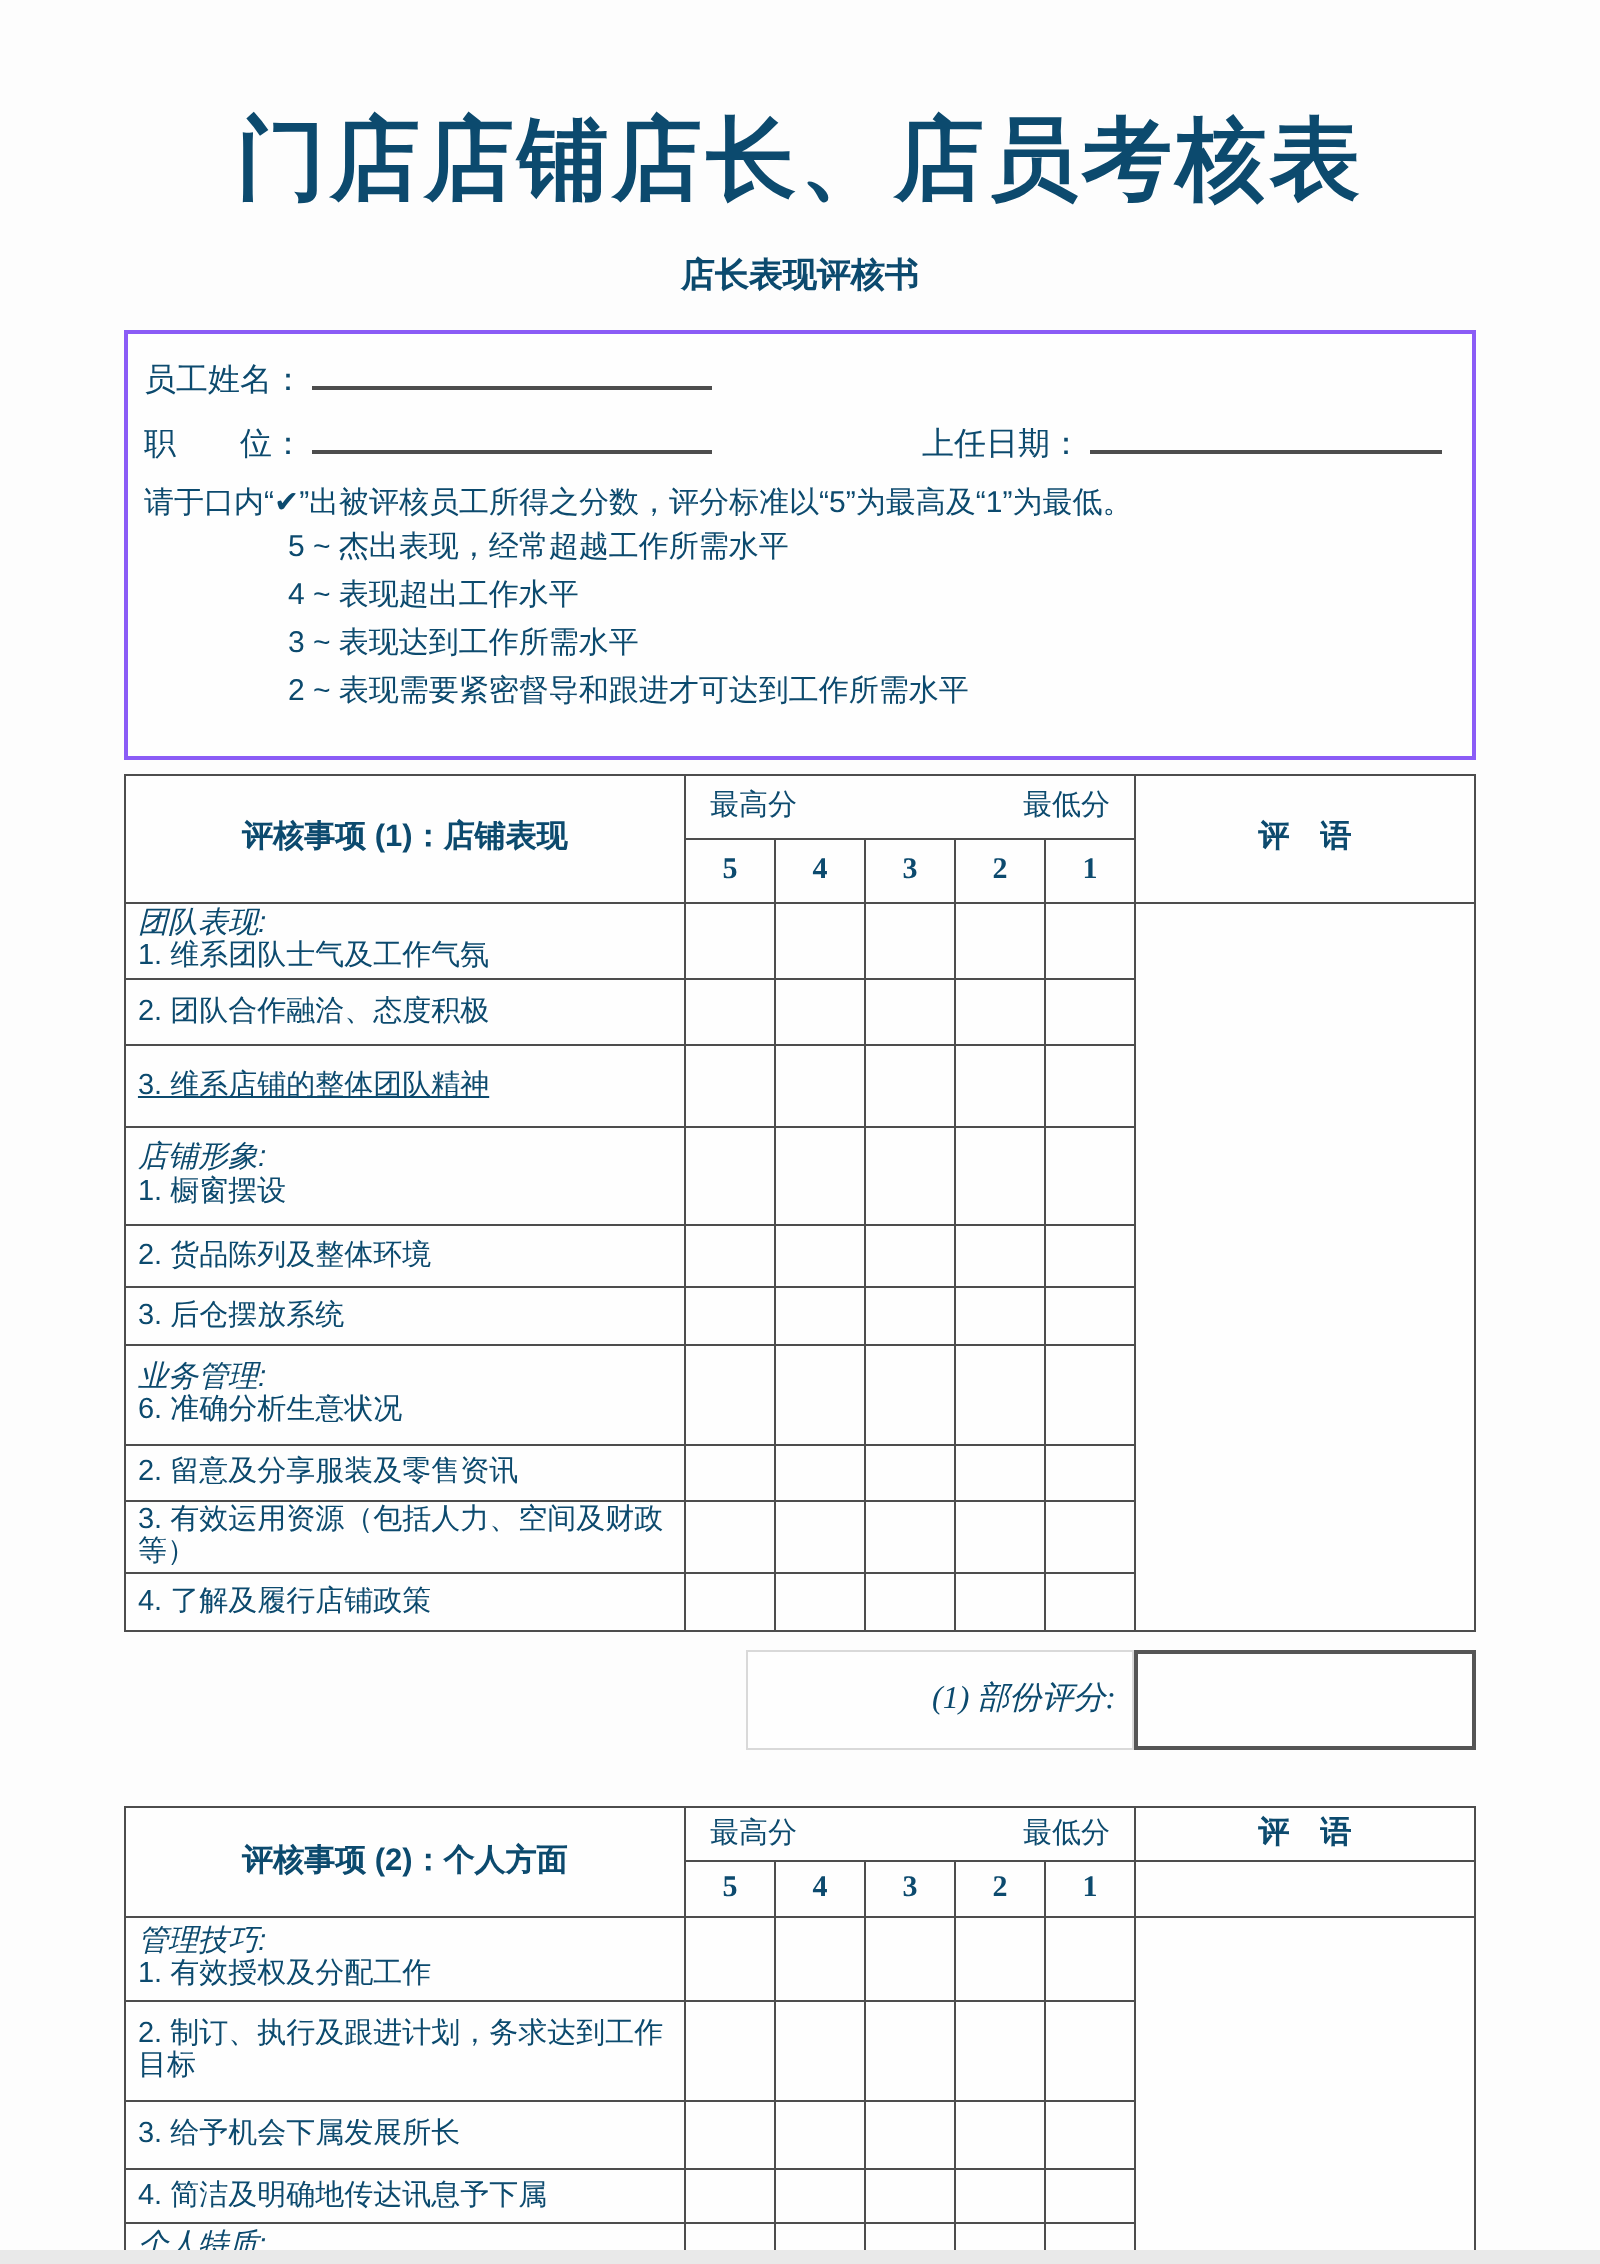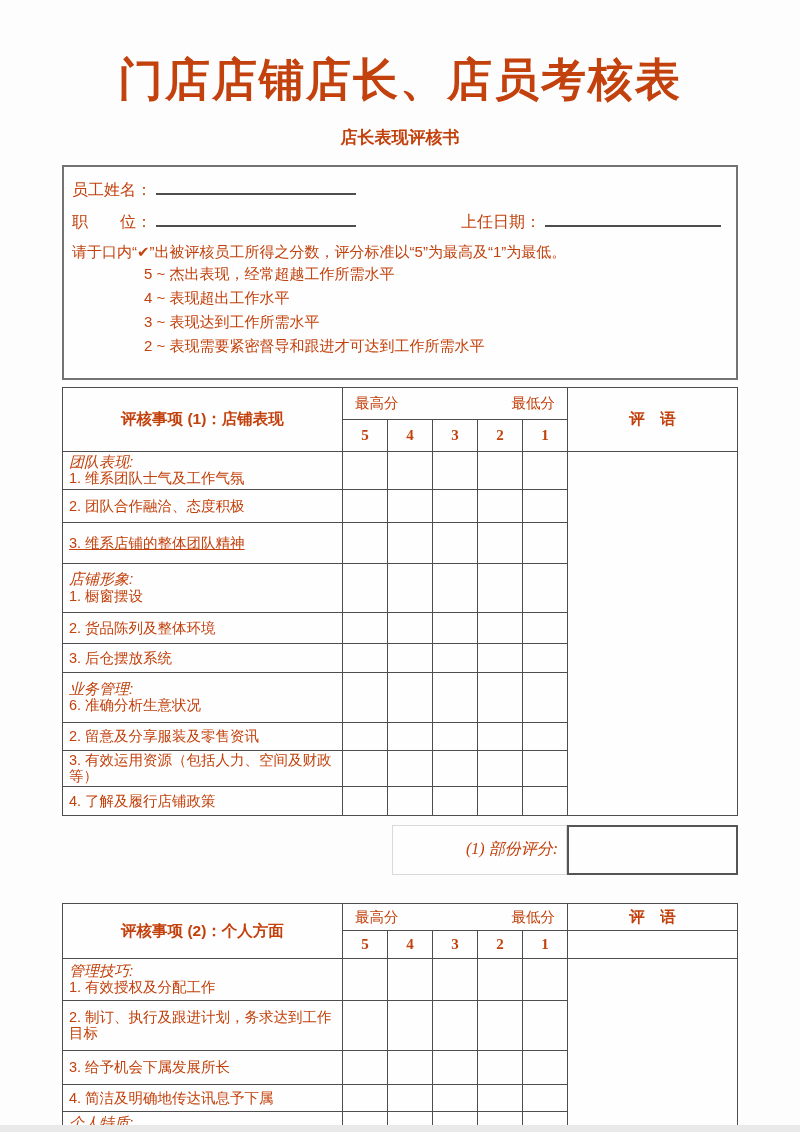--- a/index.html
+++ b/index.html
@@ -1,26 +1,26 @@
 <!DOCTYPE html>
 <html><head>
 <meta charset="utf-8">
 <style>
   html,body{margin:0;padding:0;background:#f4f4f4;}
   .page{
     position:relative;width:800px;height:1132px;margin:0 auto;
-    background:#fdfdfd;overflow:hidden;color:#c2410c;
+    background:#fdfdfd;overflow:hidden;color:#0c4a6e;
     font-family:"Liberation Sans","DejaVu Sans",sans-serif;
   }
   
   .doc-title{margin:54px 0 0;text-align:center;font-size:45px;font-weight:bold;letter-spacing:2px;line-height:1.15;}
   .doc-subtitle{margin-top:20px;text-align:center;font-size:17px;font-weight:bold;}
   
   .info-box{width:676px;height:215px;box-sizing:border-box;margin:16px auto 0;
-    border:2px solid #737373;padding:10px 10px 0 8px;background:#fefefe;}
+    border:2px solid #8b5cf6;padding:10px 10px 0 8px;background:#fefefe;}
   .field-row{display:flex;justify-content:space-between;align-items:flex-end;height:24px;margin-bottom:8px;font-size:16px;}
   .field-right{width:265px;}
   .blank{display:inline-block;height:15px;border-bottom:2px solid #4d4d4d;margin-left:4px;}
   .w200{width:200px;} .w176{width:176px;}
   .instruction{font-size:15px;line-height:21px;margin-top:6px;}
   .scale-line{font-size:15px;line-height:24px;padding-left:72px;}
   
   table.t{border-collapse:collapse;table-layout:fixed;width:676px;margin:0 auto;background:#fefefe;}
   table.t1{margin-top:7px;} table.t2{margin-top:28px;}
   .t td{border:1px solid #4d4d4d;padding:1px 6px;vertical-align:middle;overflow:hidden;font-size:14.5px;line-height:16.5px;}
@@ -33,21 +33,21 @@
   .sec:empty,.it:empty{display:none;}
   
   .h29>td{height:29px;} .h24>td{height:24px;} .h25>td{height:25px;}
   .r35>td{height:35px;} .r30>td{height:30px;margin-left:21px;} .r38>td{height:38px;text-decoration:underline;}
   .r46>td{height:46px;} .r28>td{height:28px;} .r26>td{height:26px;}
   .r47>td{height:47px;margin-top:16px;} .r25>td{height:25px;} .r39>td{height:39px;}
   .r31>td{height:31px;} .r24>td{height:24px;} .r21>td{height:21px;}
   
   .subtotal-row{width:676px;height:50px;margin:9px auto 0;display:flex;}
   .subtotal-sp{flex:1;}
-  .subtotal-label{width:175px;box-sizing:border-box;border:1px solid #d9d9d9;
+  .subtotal-label{width:194px;box-sizing:border-box;border:1px solid #d9d9d9;
     font-family:"Liberation Serif","DejaVu Serif",serif;font-style:italic;font-size:16px;
     display:flex;align-items:center;justify-content:flex-end;padding-right:8px;background:#fefefe;}
   .subtotal-box{width:171px;box-sizing:border-box;border:2px solid #555;background:#fefefe;}
   
   .bottom-strip{position:absolute;left:0;bottom:0;width:100%;height:7px;background:#e9e9e9;}
 </style>
 </head>
 <body>
 
 <div class="page">

